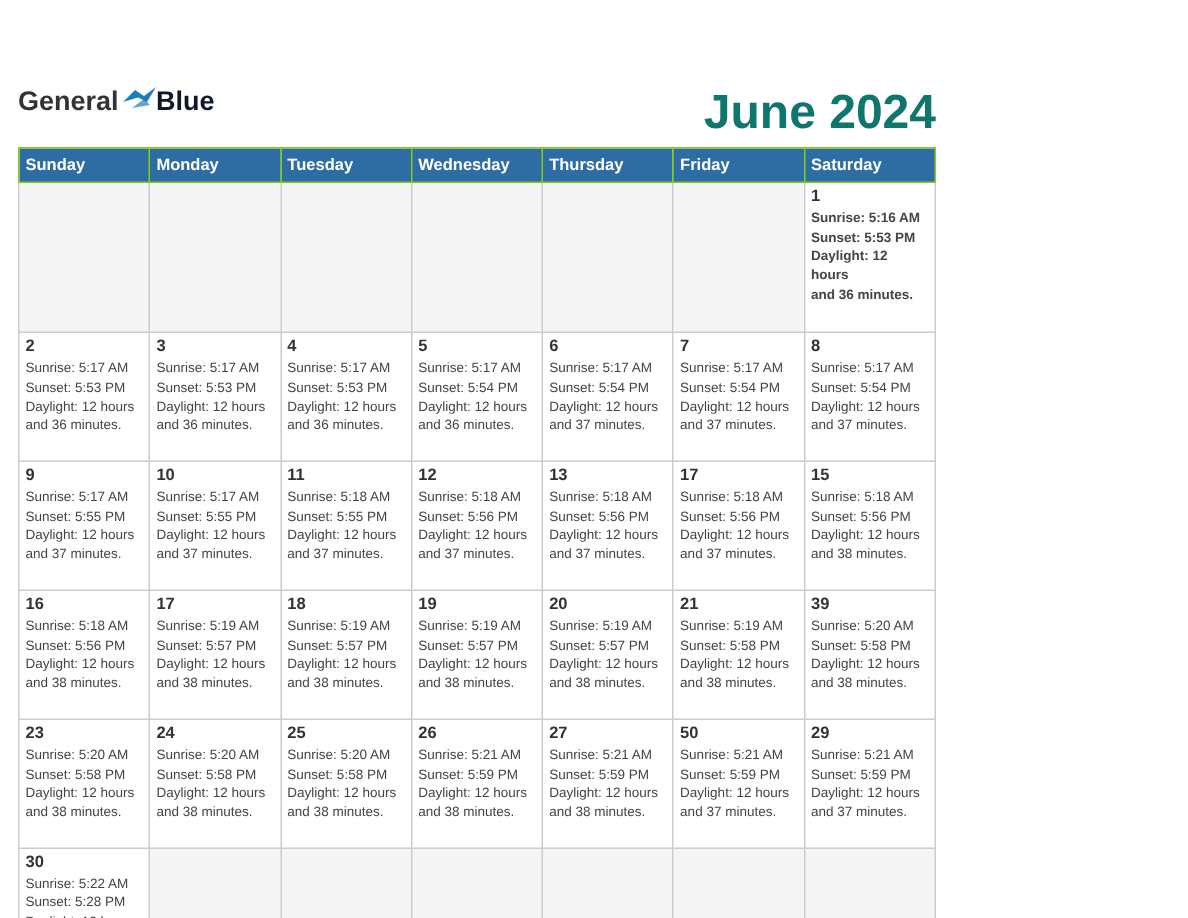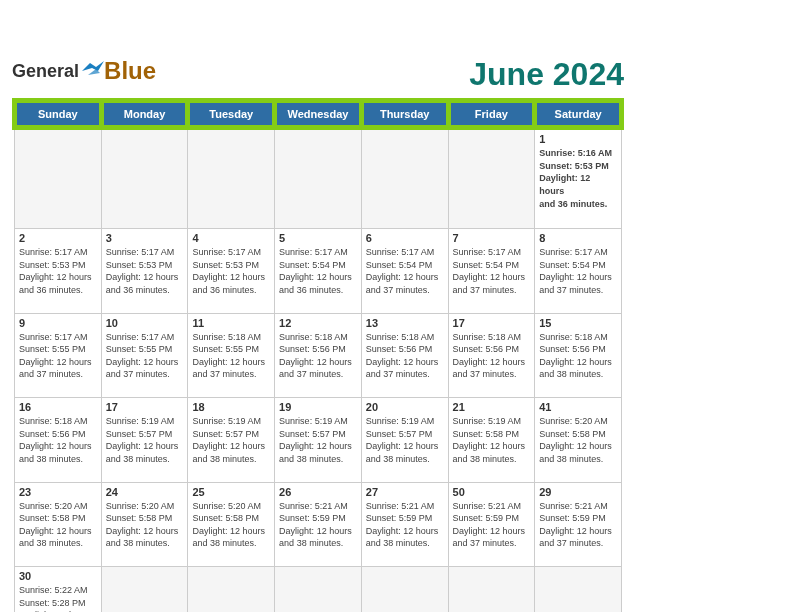--- a/index.html
+++ b/index.html
@@ -33,23 +33,23 @@
       display: flex;
       align-items: center;
       gap: 0px;
     }
     .logo-text-general {
       font-size: 18px;
       font-weight: bold;
       color: #333;
     }
     .logo-text-blue {
-      font-size: 24px;
-      font-weight: bold;
-      color: #a16207;
+      font-size: 18px;
+      font-weight: bold;
+      color: #0f172a;
     }
     .logo-bird {
       width: 22px;
       height: 18px;
       margin-left: 3px;
       margin-top: -2px;
     }
     .title-area {
       text-align: right;
     }
@@ -70,22 +70,22 @@
       border-collapse: collapse;
       width: 100%;
       table-layout: fixed;
     }
     .calendar thead tr th {
       background-color: #2e6da4;
       color: #fff;
       font-size: 11px;
       font-weight: bold;
       padding: 5px 4px;
-      border: 5px solid #84cc16;
-      text-align: center;
+      border: 1px solid #84cc16;
+      text-align: left;
     }
     .calendar tbody tr td {
       border: 1px solid #ccc;
       vertical-align: top;
       padding: 3px 4px;
       font-size: 9.2px;
       color: #333;
       height: 72px;
       background: #fff;
     }
@@ -295,21 +295,21 @@
 and 38 minutes.</div>
           </td>
           <td>
             <span class="day-number">21</span>
             <div class="day-info" style="white-space: pre-line;">Sunrise: 5:19 AM
 Sunset: 5:58 PM
 Daylight: 12 hours
 and 38 minutes.</div>
           </td>
           <td>
-            <span class="day-number">41</span>
+            <span class="day-number">39</span>
             <div class="day-info" style="white-space: pre-line;">Sunrise: 5:20 AM
 Sunset: 5:58 PM
 Daylight: 12 hours
 and 38 minutes.</div>
           </td>
         </tr>
         <tr>
           <td>
             <span class="day-number">23</span>
             <div class="day-info" style="white-space: pre-line;">Sunrise: 5:20 AM

